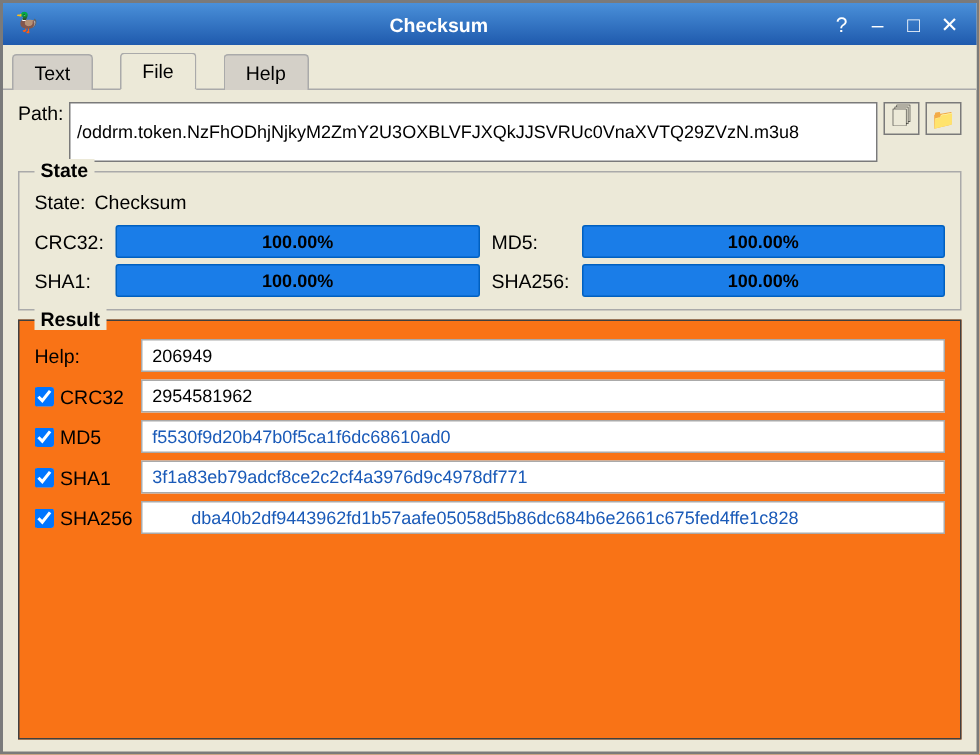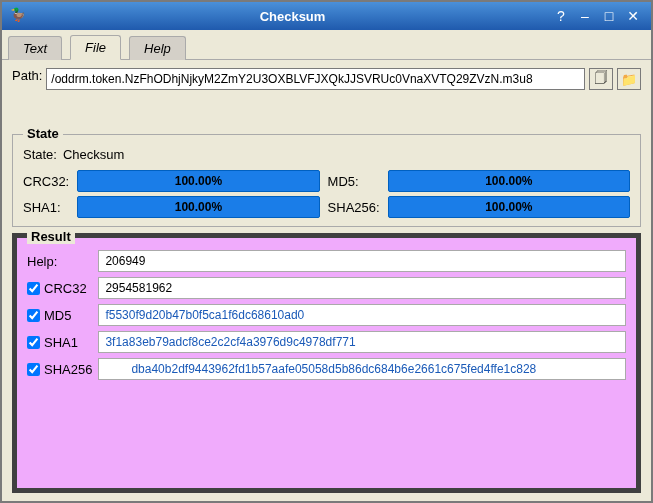--- a/index.html
+++ b/index.html
@@ -65,25 +65,24 @@
       border-bottom: 1px solid #aaa;
     }
 
     .tab {
       padding: 4px 14px;
       border: 1px solid #aaa;
       border-bottom: none;
       background: #d4d0c8;
       cursor: pointer;
       font-size: 13px;
-      margin-right: 8px;
+      margin-right: 18px;
       border-radius: 3px 3px 0 0;
       position: relative;
       bottom: -1px;
-      font-style: italic;
     }
 
     .tab.active {
       background: #ece9d8;
       border-bottom: 1px solid #ece9d8;
       z-index: 1;
     }
 
     .main-content {
       padding: 8px 10px;
@@ -102,42 +101,41 @@
       font-size: 13px;
       white-space: nowrap;
     }
 
     .path-input {
       flex: 1;
       border: 1px solid #7a7a7a;
       background: white;
       padding: 2px 4px;
       font-size: 12px;
-      height: 22px;
+      height: 40px;
       outline: none;
     }
 
     .path-btn {
       width: 24px;
       height: 22px;
       background: #ece9d8;
       border: 1px solid #7a7a7a;
       cursor: pointer;
       display: flex;
       align-items: center;
       justify-content: center;
       font-size: 13px;
     }
 
     .panel {
       border: 1px solid #aaa;
       background: #ece9d8;
       padding: 8px 10px;
       position: relative;
-      margin-top: 38px;
     }
 
     .panel-title {
       position: absolute;
       top: -9px;
       left: 10px;
       background: #ece9d8;
       padding: 0 4px;
       font-size: 13px;
       font-weight: bold;
@@ -170,22 +168,22 @@
       border-radius: 2px;
       display: flex;
       align-items: center;
       justify-content: center;
       color: #000000;
       font-size: 12px;
       font-weight: bold;
     }
 
     .result-panel {
-      border: 5px solid #404040;
-      background: #f0abfc;
+      border: 1px solid #404040;
+      background: #f97316;
       padding: 8px 10px;
       position: relative;
       flex: 1;
     }
 
     .result-grid {
       display: grid;
       grid-template-columns: auto 1fr;
       gap: 5px 6px;
       align-items: center;

